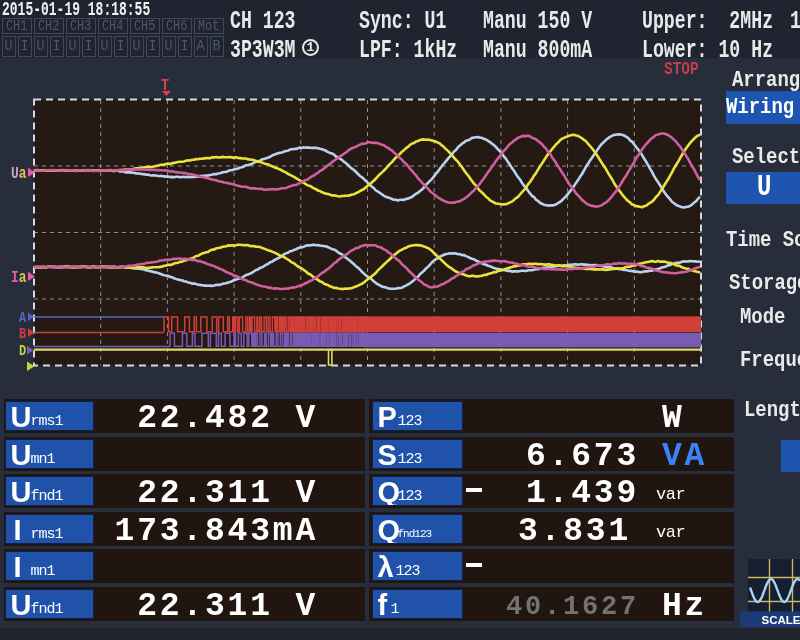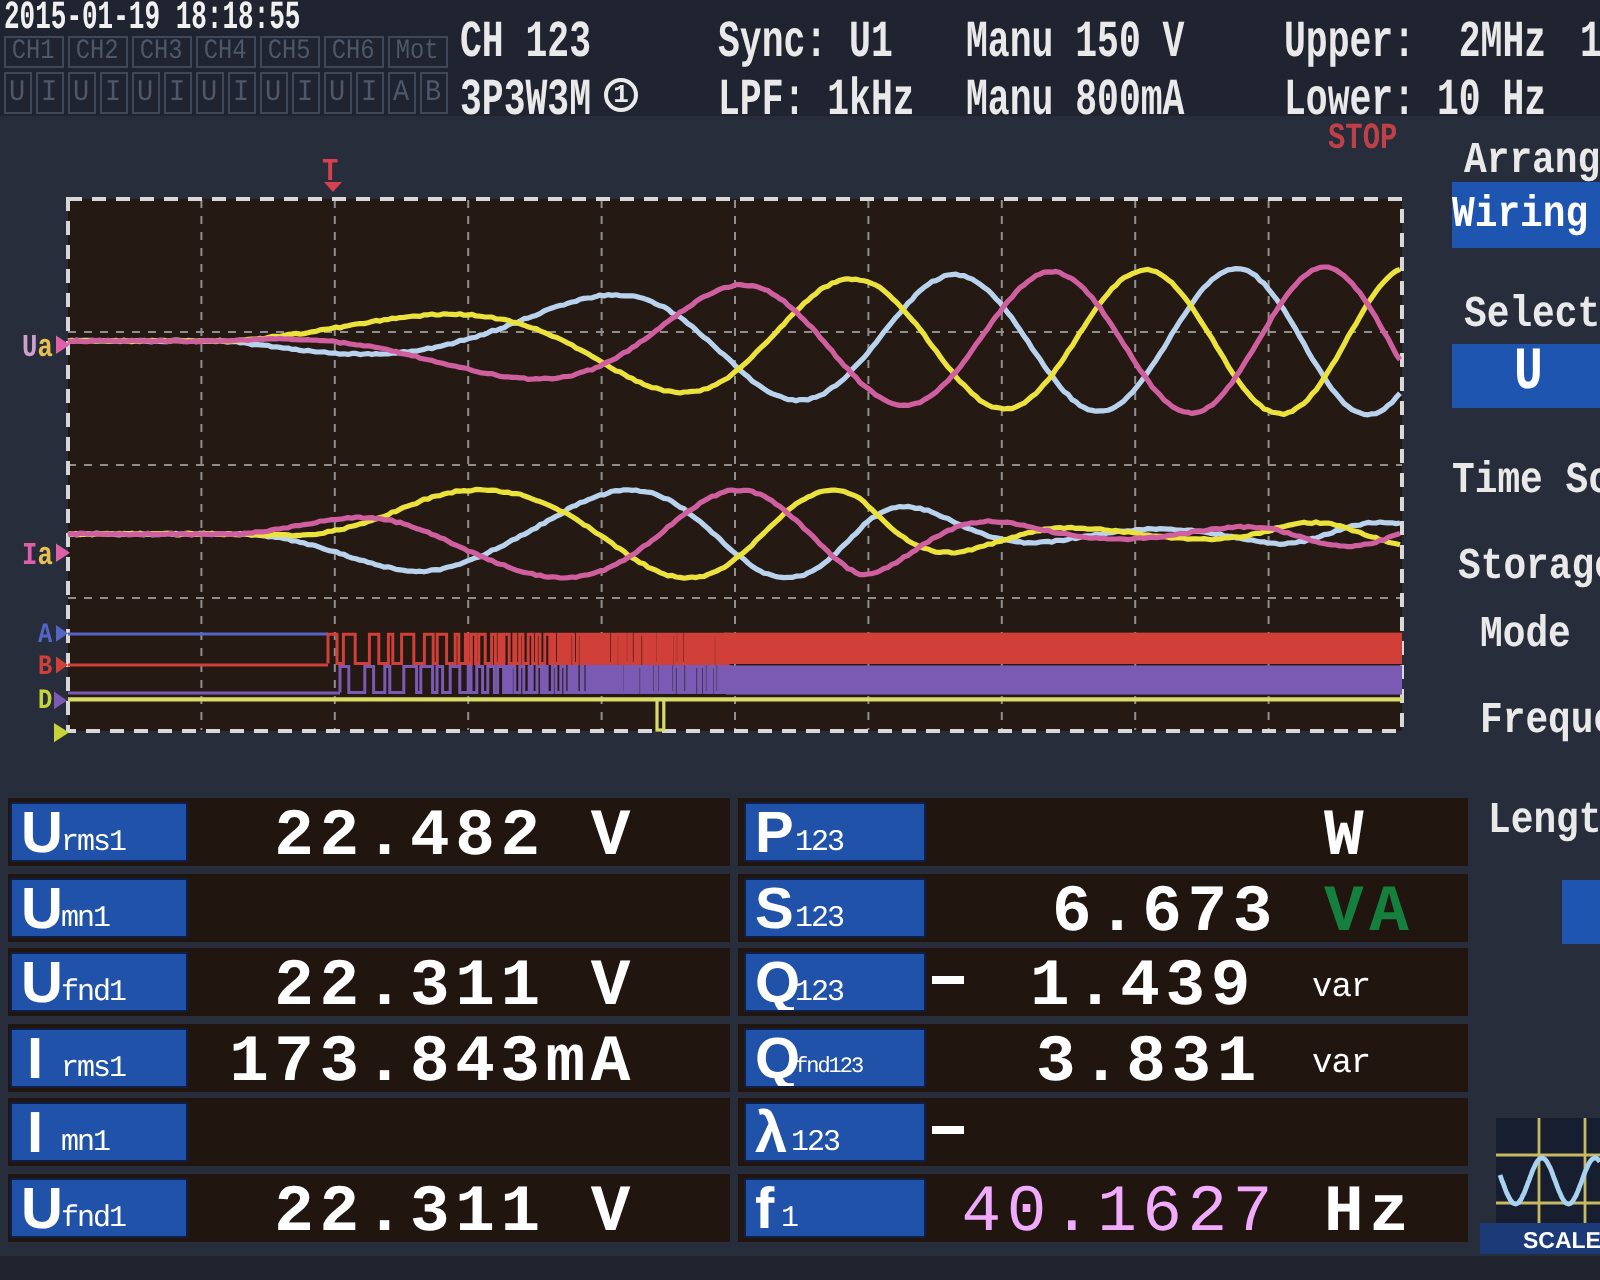--- a/index.html
+++ b/index.html
@@ -181,29 +181,29 @@
 
 <div style="position:absolute;left:293px;top:5.5px;font-size:33px;line-height:28px;font-weight:bold;color:#fff;letter-spacing:2.8px">W</div>
 </div>
 <div style="position:absolute;left:369px;top:437px;width:365px;height:34px;background:#20150f">
 <div style="position:absolute;left:2.5px;top:1.5px;width:91px;height:30.5px;background:#2152aa;border:1.5px solid #0f1f45;box-sizing:border-box;color:#fff;overflow:hidden">
 <span style="position:absolute;left:5px;top:1.5px;font-family:'Liberation Sans',sans-serif;font-weight:bold;font-size:29px;line-height:29px">S</span>
 <span style="position:absolute;left:25px;top:12px;font-size:15px;line-height:15px;letter-spacing:-1px">123</span>
     </div>
 
 <div style="position:absolute;right:95px;top:5.5px;font-size:33px;line-height:28px;font-weight:bold;color:#fff;letter-spacing:2.8px;white-space:pre">6.673</div>
-<div style="position:absolute;left:293px;top:5.5px;font-size:33px;line-height:28px;font-weight:bold;color:#15803d;letter-spacing:2.8px">VA</div>
+<div style="position:absolute;left:293px;top:5.5px;font-size:33px;line-height:28px;font-weight:bold;color:#3b82f6;letter-spacing:2.8px">VA</div>
 </div>
 <div style="position:absolute;left:369px;top:474px;width:365px;height:34px;background:#20150f">
 <div style="position:absolute;left:2.5px;top:1.5px;width:91px;height:30.5px;background:#2152aa;border:1.5px solid #0f1f45;box-sizing:border-box;color:#fff;overflow:hidden">
 <span style="position:absolute;left:5px;top:1.5px;font-family:'Liberation Sans',sans-serif;font-weight:bold;font-size:29px;line-height:29px">Q</span>
 <span style="position:absolute;left:25px;top:12px;font-size:15px;line-height:15px;letter-spacing:-1px">123</span>
     </div>
 <div style="position:absolute;left:97px;top:13.5px;width:16px;height:4px;background:#fff"></div>
-<div style="position:absolute;right:106px;top:5.5px;font-size:33px;line-height:28px;font-weight:bold;color:#fff;letter-spacing:2.8px;white-space:pre">1.439</div>
+<div style="position:absolute;right:95px;top:5.5px;font-size:33px;line-height:28px;font-weight:bold;color:#fff;letter-spacing:2.8px;white-space:pre">1.439</div>
 <div style="position:absolute;left:287px;top:11px;font-size:17px;color:#fff;letter-spacing:-0.5px">var</div>
 </div>
 <div style="position:absolute;left:369px;top:512px;width:365px;height:34px;background:#20150f">
 <div style="position:absolute;left:2.5px;top:1.5px;width:91px;height:30.5px;background:#2152aa;border:1.5px solid #0f1f45;box-sizing:border-box;color:#fff;overflow:hidden">
 <span style="position:absolute;left:5px;top:1.5px;font-family:'Liberation Sans',sans-serif;font-weight:bold;font-size:29px;line-height:29px">Q</span>
 <span style="position:absolute;left:25px;top:12px;font-size:11px;line-height:15px;letter-spacing:-1px">fnd123</span>
     </div>
 
 <div style="position:absolute;right:103px;top:5.5px;font-size:33px;line-height:28px;font-weight:bold;color:#fff;letter-spacing:2.8px;white-space:pre">3.831</div>
 <div style="position:absolute;left:287px;top:11px;font-size:17px;color:#fff;letter-spacing:-0.5px">var</div>
@@ -215,21 +215,21 @@
     </div>
 <div style="position:absolute;left:97px;top:13.5px;width:16px;height:4px;background:#fff"></div>
 
 </div>
 <div style="position:absolute;left:369px;top:587px;width:365px;height:34px;background:#20150f">
 <div style="position:absolute;left:2.5px;top:1.5px;width:91px;height:30.5px;background:#2152aa;border:1.5px solid #0f1f45;box-sizing:border-box;color:#fff;overflow:hidden">
 <span style="position:absolute;left:5px;top:1.5px;font-family:'Liberation Sans',sans-serif;font-weight:bold;font-size:29px;line-height:29px">f</span>
 <span style="position:absolute;left:18px;top:12px;font-size:15px;line-height:15px;letter-spacing:-1px">1</span>
     </div>
 
-<div style="position:absolute;right:95px;top:5.5px;font-size:33px;line-height:28px;font-weight:normal;color:#f0abfc;letter-spacing:2.8px;white-space:pre">40.1627</div>
+<div style="position:absolute;right:95px;top:5.5px;font-size:27px;line-height:28px;font-weight:bold;color:#737373;letter-spacing:2.8px;white-space:pre">40.1627</div>
 <div style="position:absolute;left:293px;top:5.5px;font-size:33px;line-height:28px;font-weight:bold;color:#fff;letter-spacing:2.8px">Hz</div>
 </div>
 <div style="position:absolute;left:726px;top:91px;width:74px;height:33px;background:#1e55b0"></div>
 <div style="position:absolute;left:726px;top:172px;width:74px;height:32px;background:#1e55b0"></div>
 <div style="position:absolute;left:781px;top:440px;width:19px;height:32px;background:#1e55b0"></div>
 <div style="position:absolute;left:732px;top:70px;font-size:22px;line-height:22px;color:#e9e9e9;transform:scaleX(0.86);transform-origin:0 0;white-space:pre;font-weight:bold">Arrange</div>
 <div style="position:absolute;left:726px;top:97px;font-size:22px;line-height:22px;color:#ffffff;transform:scaleX(0.86);transform-origin:0 0;white-space:pre;font-weight:bold">Wiring</div>
 <div style="position:absolute;left:732px;top:147px;font-size:22px;line-height:22px;color:#e9e9e9;transform:scaleX(0.86);transform-origin:0 0;white-space:pre;font-weight:bold">Select</div>
 <div style="position:absolute;left:757px;top:175px;font-size:30px;line-height:24px;color:#fff;transform:scaleX(0.8);transform-origin:0 0;font-weight:bold">U</div>
 <div style="position:absolute;left:726px;top:230px;font-size:22px;line-height:22px;color:#e9e9e9;transform:scaleX(0.86);transform-origin:0 0;white-space:pre;font-weight:bold">Time Sc</div>

